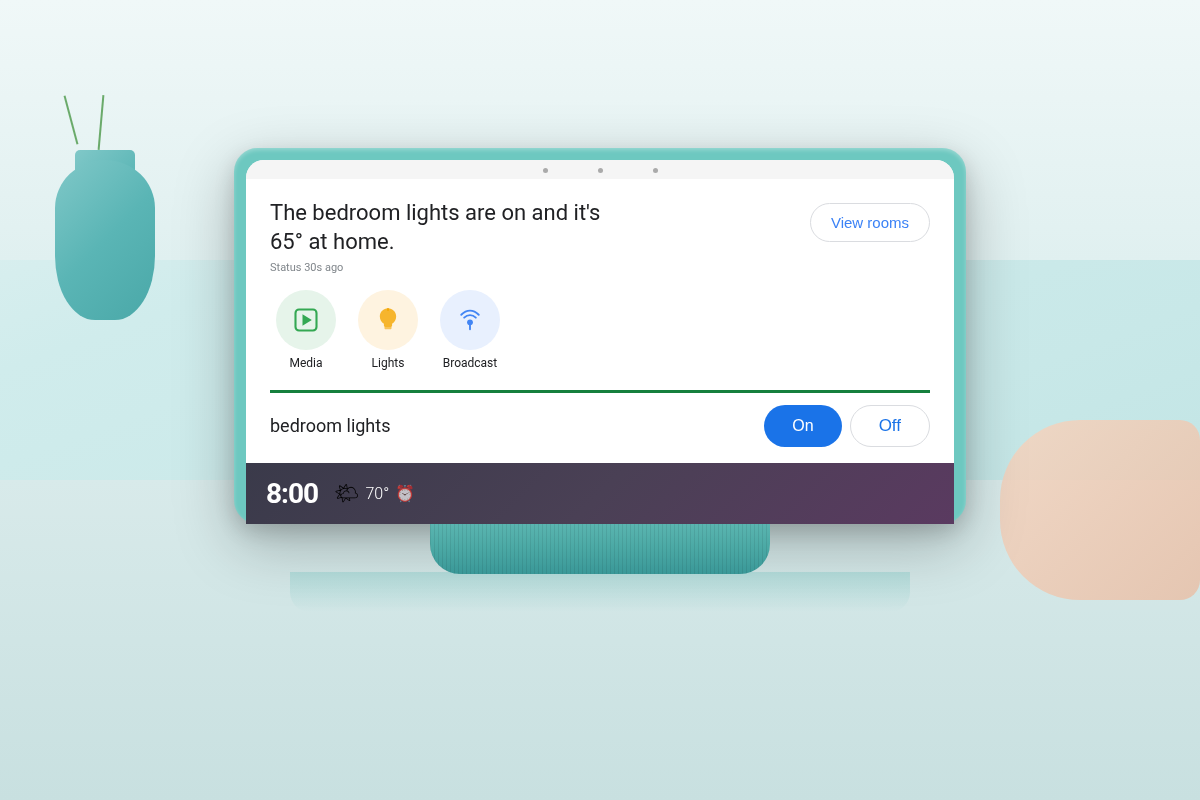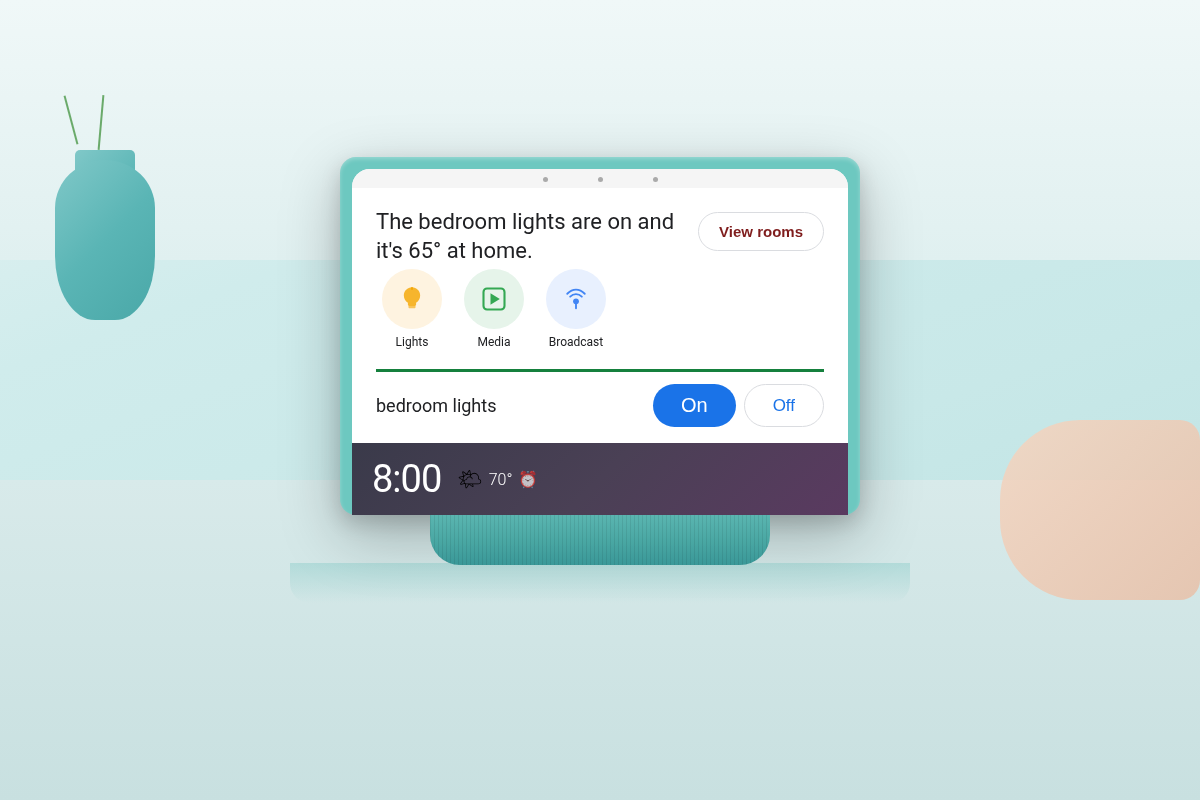--- a/index.html
+++ b/index.html
@@ -107,23 +107,23 @@
     .device-wrapper {
       position: relative;
       display: flex;
       flex-direction: column;
       align-items: center;
       margin-top: -40px;
     }
 
     
     .device-shell {
-      width: 520px;
+      width: 732px;
       background: #6dc8c0;
-      border-radius: 16px;
+      border-radius: 24px;
       padding: 12px 12px 0 12px;
       box-shadow:
         0 20px 60px rgba(0,0,0,0.25),
         0 8px 20px rgba(0,0,0,0.15),
         inset 0 2px 4px rgba(255,255,255,0.3);
     }
 
     
     .device-screen {
       background: #f5f5f5;
@@ -169,22 +169,22 @@
       line-height: 1.3;
       max-width: 360px;
     }
 
     .view-rooms-btn {
       background: white;
       border: 1.5px solid #dadce0;
       border-radius: 24px;
       padding: 10px 20px;
       font-size: 15px;
-      font-weight: 700;
-      color: #7f1d1d;
+      font-weight: 400;
+      color: #3b82f6;
       cursor: pointer;
       white-space: nowrap;
       margin-top: 4px;
     }
 
     .status-time {
       font-size: 11px;
       color: #80868b;
       margin-bottom: 16px;
     }
@@ -249,21 +249,21 @@
       display: flex;
       gap: 8px;
     }
 
     .on-btn {
       background: #1a73e8;
       color: white;
       border: none;
       border-radius: 24px;
       padding: 10px 28px;
-      font-size: 20px;
+      font-size: 16px;
       font-weight: 500;
       cursor: pointer;
     }
 
     .off-btn {
       background: white;
       color: #1a73e8;
       border: 1.5px solid #dadce0;
       border-radius: 24px;
       padding: 10px 28px;
@@ -276,22 +276,22 @@
     .clock-section {
       background: linear-gradient(135deg, #3a3a4a 0%, #4a4055 50%, #5a3a60 100%);
       padding: 14px 20px;
       display: flex;
       align-items: center;
       gap: 16px;
       border-radius: 0;
     }
 
     .clock-time {
-      font-size: 38px;
-      font-weight: 400;
+      font-size: 28px;
+      font-weight: 700;
       color: white;
       letter-spacing: -1px;
     }
 
     .clock-info {
       display: flex;
       align-items: center;
       gap: 6px;
     }
 
@@ -372,42 +372,43 @@
         <div class="camera-dot"></div>
       </div>
 
       <div class="screen-content">
 
         <div class="status-section">
           <div class="status-message">The bedroom lights are on and it's 65° at home.</div>
           <button class="view-rooms-btn">View rooms</button>
         </div>
 
+        <div class="status-time">Status 30s ago</div>
 
         <div class="actions-grid">
+
+          <div class="action-item">
+            <div class="action-icon-circle icon-media">
+              <svg class="icon-svg" viewBox="0 0 24 24" fill="none">
+                <rect x="3" y="3" width="18" height="18" rx="3" stroke="#34a853" stroke-width="1.8" fill="none"></rect>
+                <polygon points="9,7 9,17 17,12" fill="#34a853"></polygon>
+              </svg>
+            </div>
+            <span class="action-label">Media</span>
+          </div>
 
           <div class="action-item">
             <div class="action-icon-circle icon-lights">
               <svg class="icon-svg" viewBox="0 0 24 24" fill="none">
                 <path d="M12 2C8.13 2 5 5.13 5 9c0 2.61 1.4 4.89 3.5 6.19V17c0 .55.45 1 1 1h5c.55 0 1-.45 1-1v-1.81C17.6 13.89 19 11.61 19 9c0-3.87-3.13-7-7-7z" fill="#f4a500" opacity="0.8"></path>
                 <path d="M9 19c0 .55.45 1 1 1h4c.55 0 1-.45 1-1v-1H9v1z" fill="#f4a500" opacity="0.6"></path>
                 <line x1="12" y1="2" x2="12" y2="4" stroke="#f4a500" stroke-width="1.5"></line>
               </svg>
             </div>
             <span class="action-label">Lights</span>
-          </div>
-
-          <div class="action-item">
-            <div class="action-icon-circle icon-media">
-              <svg class="icon-svg" viewBox="0 0 24 24" fill="none">
-                <rect x="3" y="3" width="18" height="18" rx="3" stroke="#34a853" stroke-width="1.8" fill="none"></rect>
-                <polygon points="9,7 9,17 17,12" fill="#34a853"></polygon>
-              </svg>
-            </div>
-            <span class="action-label">Media</span>
           </div>
 
           <div class="action-item">
             <div class="action-icon-circle icon-broadcast">
               <svg class="icon-svg" viewBox="0 0 24 24" fill="none">
                 <circle cx="12" cy="14" r="2.5" fill="#4285f4"></circle>
                 <path d="M7 10c1.38-1.38 3.28-2.23 5-2.23s3.62.85 5 2.23" stroke="#4285f4" stroke-width="1.6" fill="none" stroke-linecap="round"></path>
                 <path d="M4.5 7.5C6.61 5.39 9.44 4 12 4s5.39 1.39 7.5 3.5" stroke="#4285f4" stroke-width="1.6" fill="none" stroke-linecap="round"></path>
                 <line x1="12" y1="16.5" x2="12" y2="20" stroke="#4285f4" stroke-width="1.6" stroke-linecap="round"></line>
               </svg>

